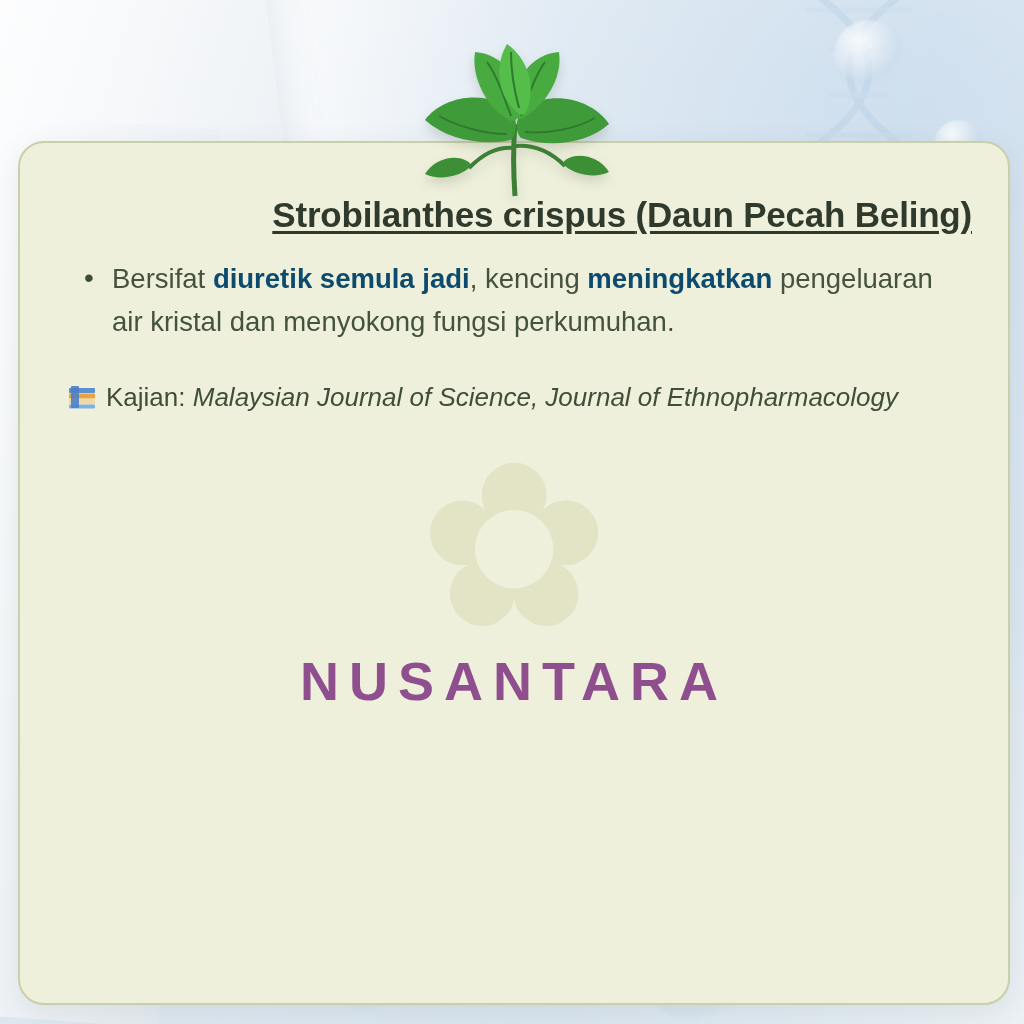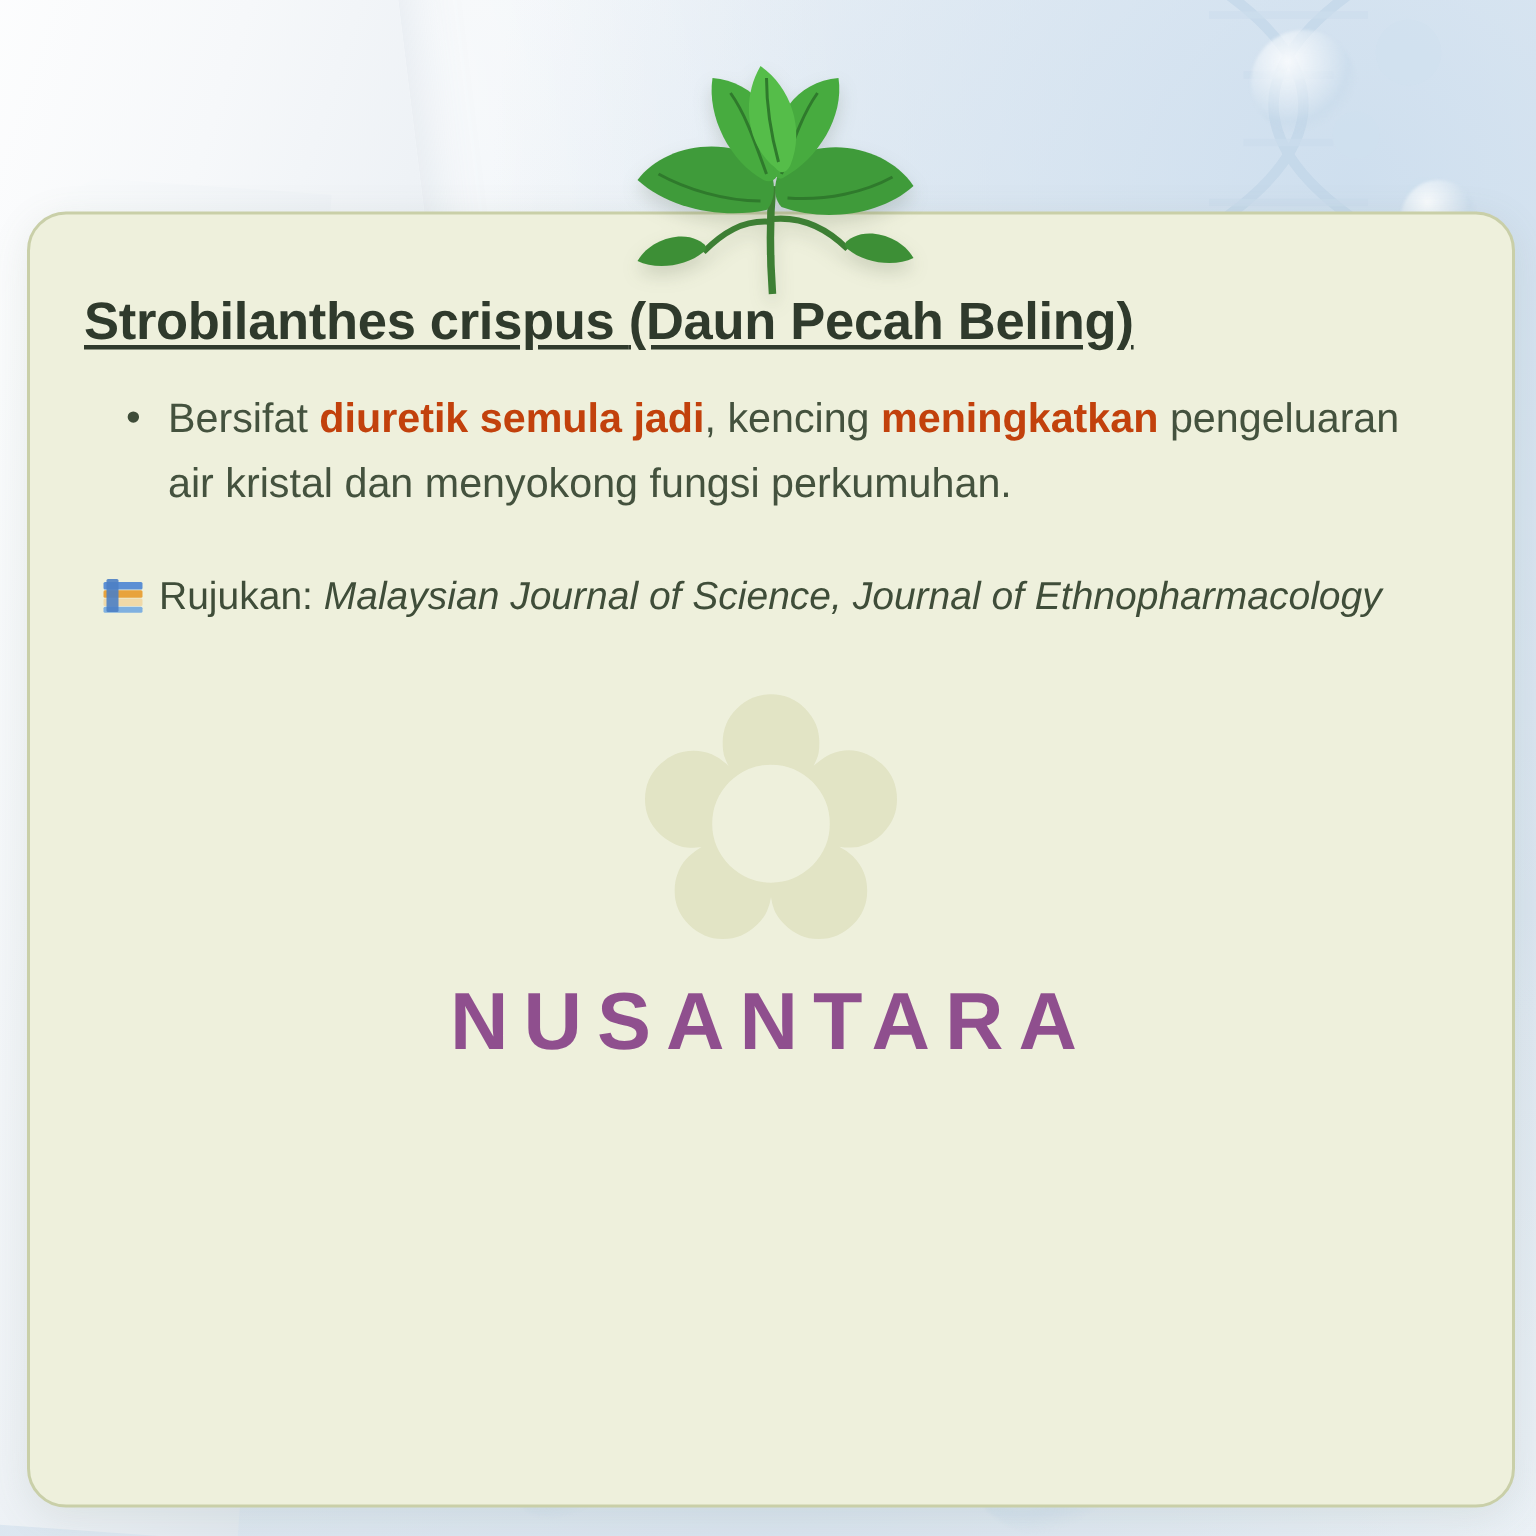--- a/index.html
+++ b/index.html
@@ -116,21 +116,21 @@
     text-align: center;
   }
 
   .content {
     position: relative;
     z-index: 3;
   }
 
   h1.title {
     margin: 0 0 22px 0;
-    text-align: left;
+    text-align: right;
     font-size: 35px;
     font-weight: bold;
     color: #2f3a2c;
     letter-spacing: -0.2px;
   }
   h1.title .u {
     text-decoration: underline;
     text-underline-offset: 4px;
   }
 
@@ -150,21 +150,21 @@
   ul.points li::before {
     content: "•";
     position: absolute;
     left: -28px;
     top: -1px;
     font-size: 28px;
     color: #3f4d39;
   }
   ul.points b {
     font-weight: bold;
-    color: #c2410c;
+    color: #0c4a6e;
   }
 
   .ref {
     margin: 34px 6px 0 12px;
     font-size: 26px;
     line-height: 1.55;
     color: #3f4d39;
   }
   .ref .books-icon {
     display: inline-block;
@@ -244,21 +244,21 @@
 
         <div class="ref">
           <span class="books-icon">
             <svg width="30" height="26" viewBox="0 0 30 26">
               <rect x="1" y="4" width="26" height="5" rx="1" fill="#5b8fd4"></rect>
               <rect x="1" y="9.5" width="26" height="5" rx="1" fill="#e8a33d"></rect>
               <rect x="1" y="15" width="26" height="5" rx="1" fill="#f0d9a8"></rect>
               <rect x="1" y="20.5" width="26" height="4" rx="1" fill="#7fb0e0"></rect>
               <rect x="3" y="2" width="8" height="22" rx="1" fill="#4d7fc4" opacity="0.9"></rect>
             </svg>
-          </span><span>Rujukan: </span><i>Malaysian Journal of Science, Journal of Ethnopharmacology</i>
+          </span><span>Kajian: </span><i>Malaysian Journal of Science, Journal of Ethnopharmacology</i>
         </div>
 
       </div>
     </div>
   </div>
 
   <svg class="mint" viewBox="0 0 245 175">
     <g>
       <path d="M120,168 C118,140 118,120 120,96" stroke="#3d7f34" stroke-width="5" fill="none"></path>
       <path d="M120,120 C100,118 86,128 74,140" stroke="#3d7f34" stroke-width="4" fill="none"></path>

